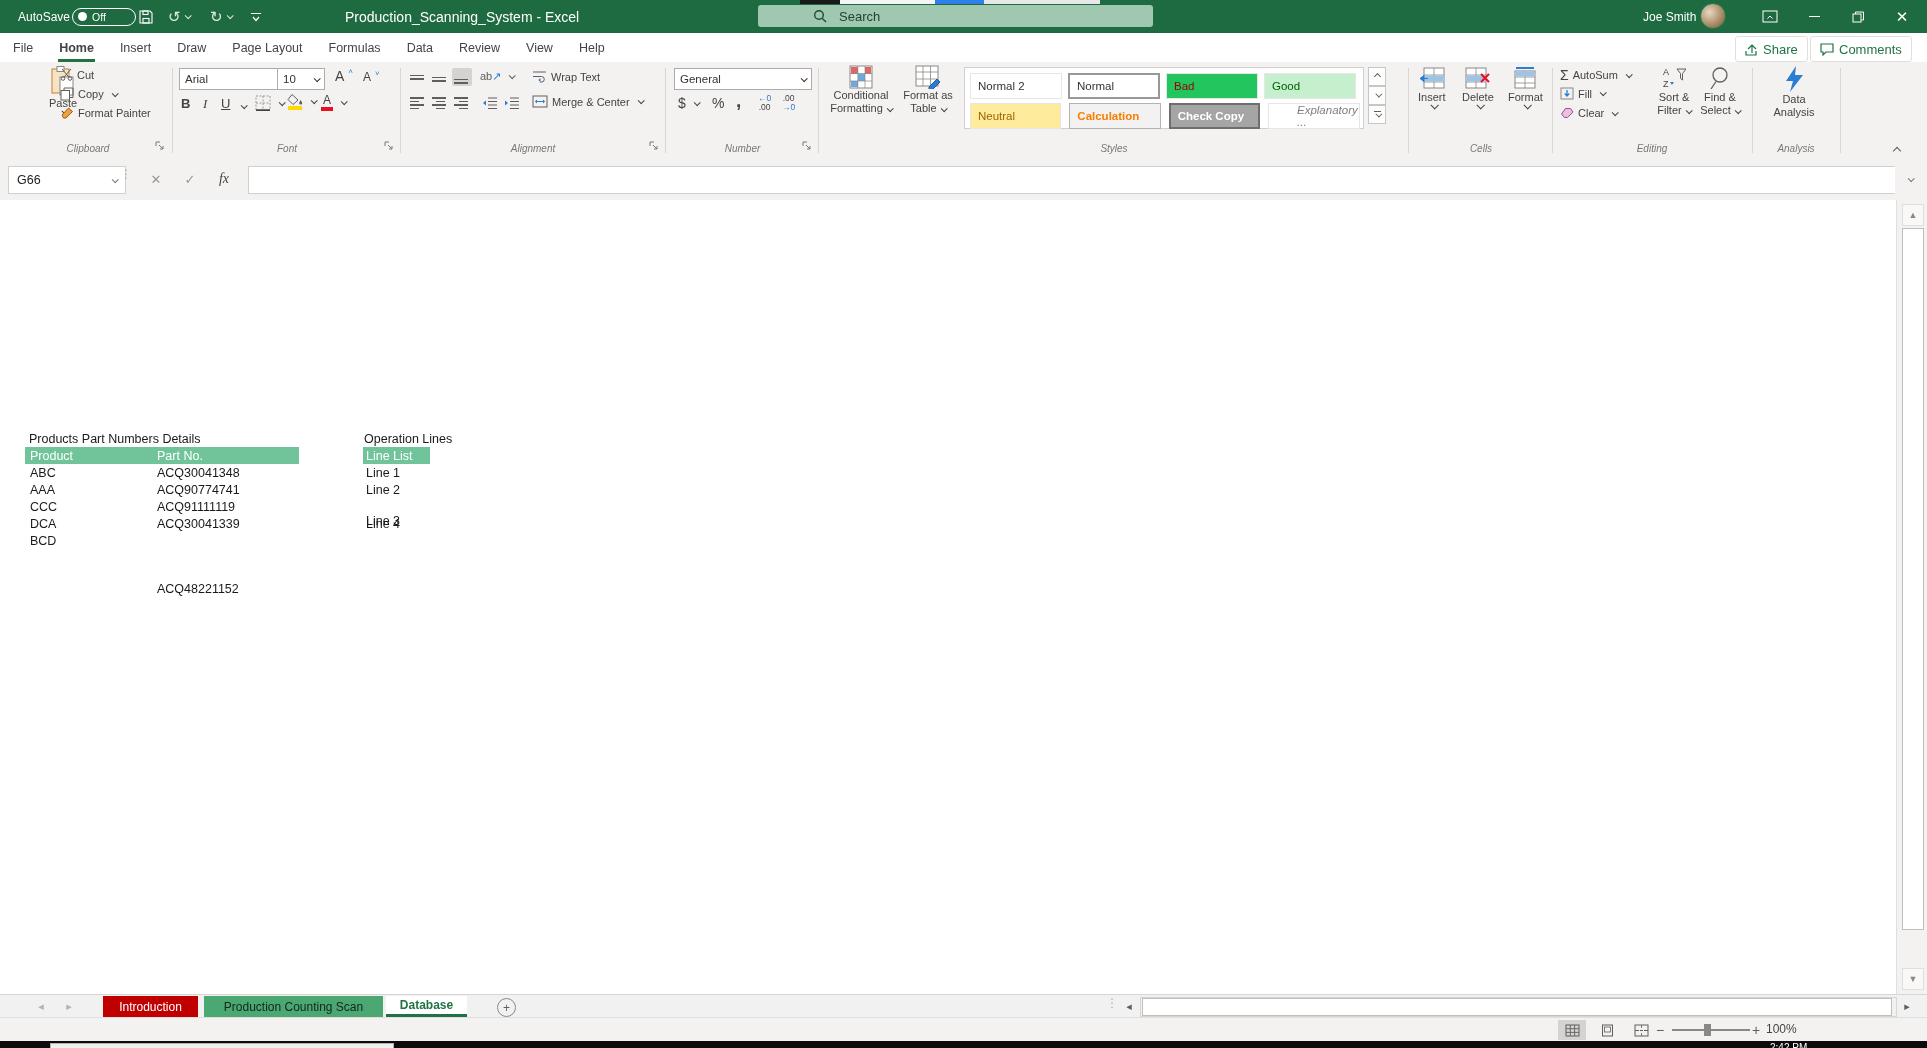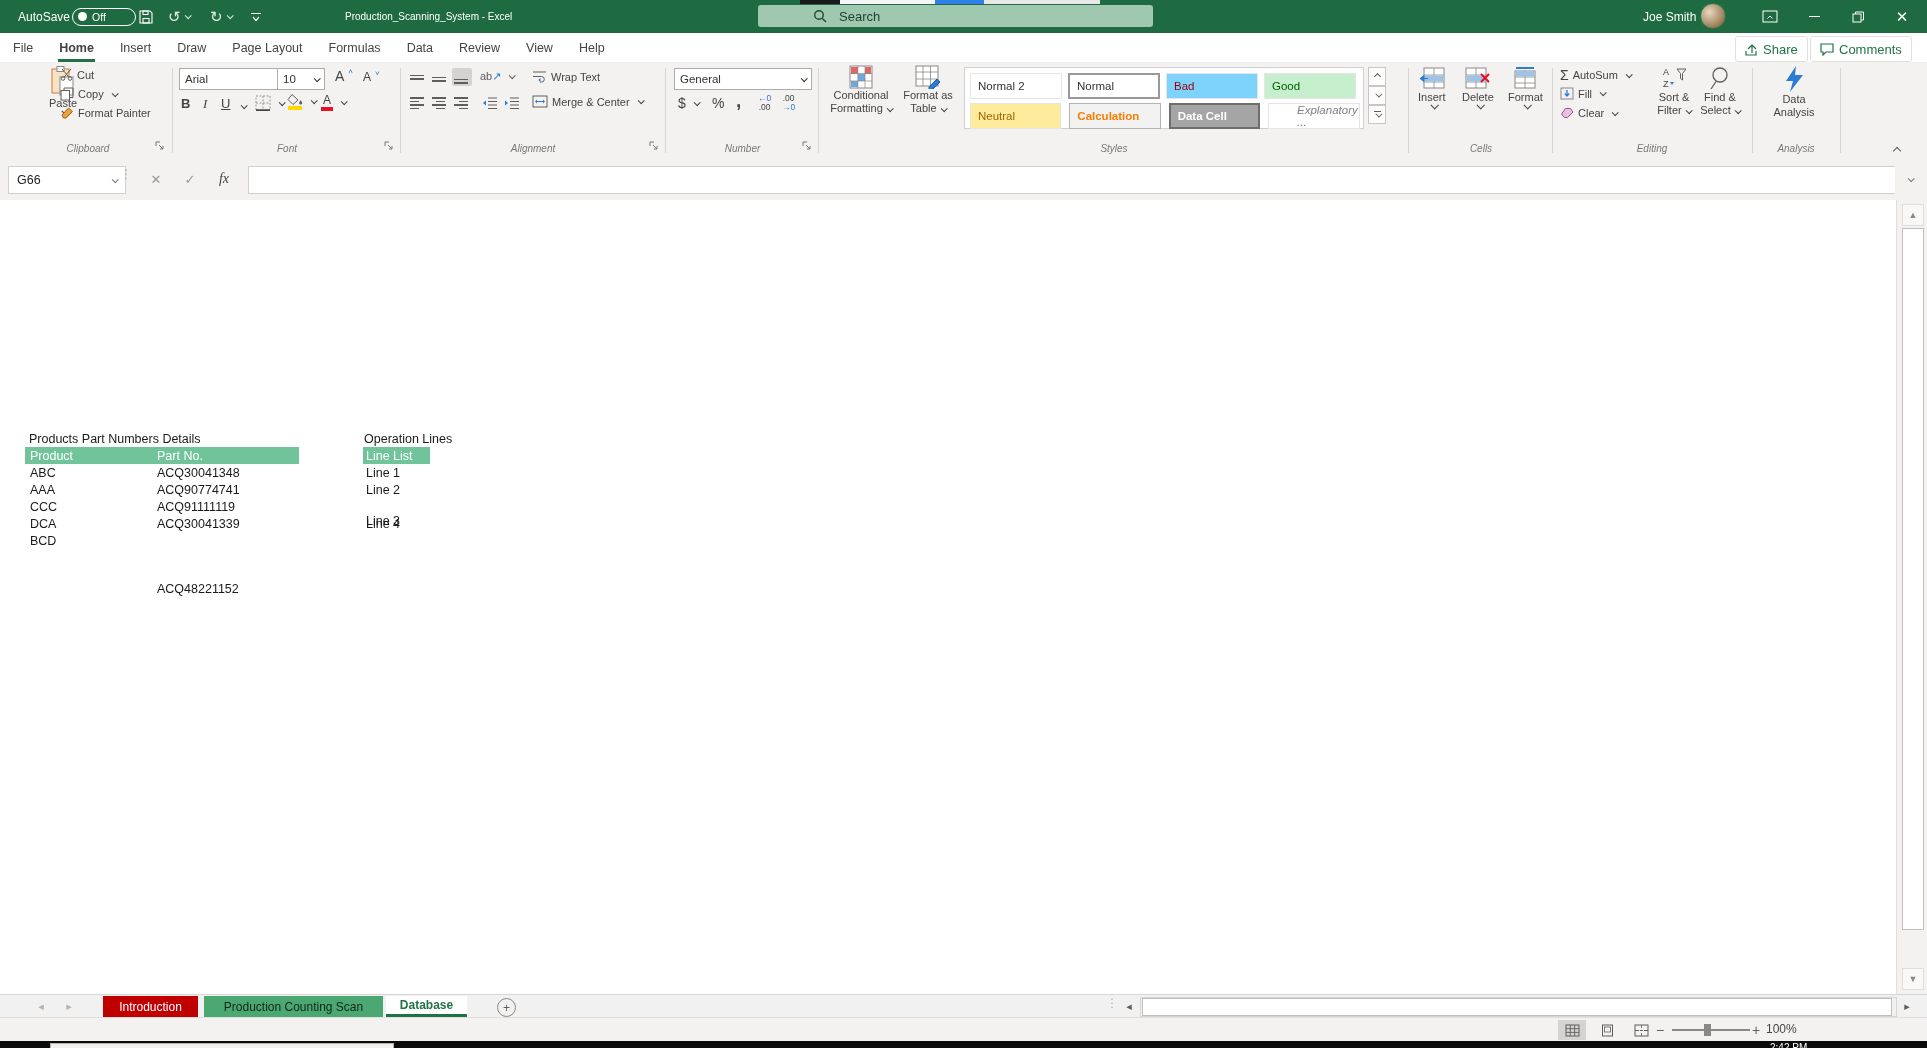--- a/index.html
+++ b/index.html
@@ -10,21 +10,21 @@
   .chv{display:inline-block;width:5px;height:5px;border-right:1.4px solid currentColor;
        border-bottom:1.4px solid currentColor;transform:rotate(45deg) translateY(-1px);margin-left:4px;}
   .chv.s{width:4px;height:4px;}
 
   
   #titlebar{left:0;top:0;width:1927px;height:33px;background:#1f6b41;color:#fff;}
   .tb-item{position:absolute;top:0;height:33px;display:flex;align-items:center;font-size:12px;color:#fff;}
   #autosave-pill{border:1px solid #fff;border-radius:9px;height:16px;width:52px;display:flex;align-items:center;padding:0 5px;gap:5px;}
   #autosave-dot{width:9px;height:9px;border-radius:50%;background:#fff;}
   #search-pill{background:#a0c7b0;border-radius:3px;height:22px;display:flex;align-items:center;color:#1c4430;font-size:13px;}
-  #title-text{font-size:10px;white-space:nowrap;}
+  #title-text{font-size:14px;white-space:nowrap;}
   .winbtn{width:44px;justify-content:center;cursor:default;}
   #avatar{width:24px;height:24px;border-radius:50%;background:radial-gradient(circle at 35% 35%,#e8d8c0,#9a7b54 70%,#5c4630);border:1px solid #2e7a50;}
   .topstrip{top:0;height:4px;}
 
   
   #menubar{left:0;top:33px;width:1927px;height:29px;background:#fff;display:flex;align-items:center;}
   .menu-tab{padding:0 13px;font-size:12.5px;color:#444;height:29px;display:flex;align-items:center;position:relative;}
   .menu-tab.active{font-weight:bold;}
   .menu-tab.active::after{content:"";position:absolute;left:12px;right:12px;bottom:0;height:3px;background:#217346;}
   .top-right-btn{position:absolute;top:3px;height:24px;border:1px solid #e1dfdd;border-radius:3px;background:#fff;
@@ -39,21 +39,21 @@
   .smallrow{display:flex;align-items:center;font-size:11px;color:#444;gap:4px;}
   .combo{background:#fff;border:1px solid #aeacaa;height:20px;display:flex;align-items:center;font-size:11.5px;padding:0 5px;justify-content:space-between;color:#333;}
   .ic{display:inline-flex;align-items:center;justify-content:center;}
   .alnico{display:inline-flex;flex-direction:column;justify-content:center;gap:2px;width:16px;height:14px;padding:2px;}
   .alnico i{display:block;height:1.5px;background:#605e5c;}
   .tglbtn{padding:2px;border-radius:2px;}
   .tglbtn.sel{background:#d5d3d1;}
   .chip{width:92px;height:26px;font-size:11.5px;display:flex;align-items:center;padding:0 7px;box-sizing:border-box;background:#fff;border:1px solid #e8e6e4;}
   .chip.normal2{color:#333;}
   .chip.normal{color:#333;border:2px solid #9a9896;box-shadow:inset 0 0 0 1px #fff;}
-  .chip.bad{background:#7dd3fc;color:#9c0006;}
+  .chip.bad{background:#22c55e;color:#9c0006;}
   .chip.good{background:#c6efce;color:#006100;}
   .chip.neutral{background:#ffeb9c;color:#9c6500;}
   .chip.calc{background:#f2f2f2;color:#fa7d00;font-weight:bold;border:1px solid #b5b3b1;}
   .chip.check{background:#a5a5a5;color:#fff;font-weight:bold;border:2px solid #6e6e6e;}
   .chip.expl{color:#7f7f7f;font-style:italic;padding-left:28px;}
   .galbtn{width:16px;height:17px;border:1px solid #c8c6c4;background:#fdfdfd;display:flex;align-items:center;justify-content:center;color:#605e5c;}
   .two-line{text-align:center;line-height:13px;}
 
   
   #formulabar{left:0;top:159px;width:1927px;height:41px;background:#f3f2f1;display:flex;align-items:center;}
@@ -453,21 +453,21 @@
       <div class="abs" style="left:142px;top:5px;width:400px;height:62px;background:#fff;border:1px solid #d2d0ce;padding:3px;box-sizing:border-box;">
         <div class="flex" style="gap:6px;margin:2px 0 4px 2px;">
           <div class="chip normal2">Normal 2</div>
           <div class="chip normal">Normal</div>
           <div class="chip bad">Bad</div>
           <div class="chip good">Good</div>
         </div>
         <div class="flex" style="gap:8px;margin-left:2px;">
           <div class="chip neutral">Neutral</div>
           <div class="chip calc">Calculation</div>
-          <div class="chip check">Data Cell</div>
+          <div class="chip check">Check Copy</div>
           <div class="chip expl">Explanatory ...</div>
         </div>
       </div>
       <div class="abs" style="left:546px;top:5px;">
         <div class="galbtn">
             <span class="chv s" style="transform:rotate(-135deg);margin:0;"></span>
           </div>
         <div class="galbtn">
             <span class="chv s" style="margin:0;transform:rotate(45deg) translateY(-2px);"></span>
           </div>

